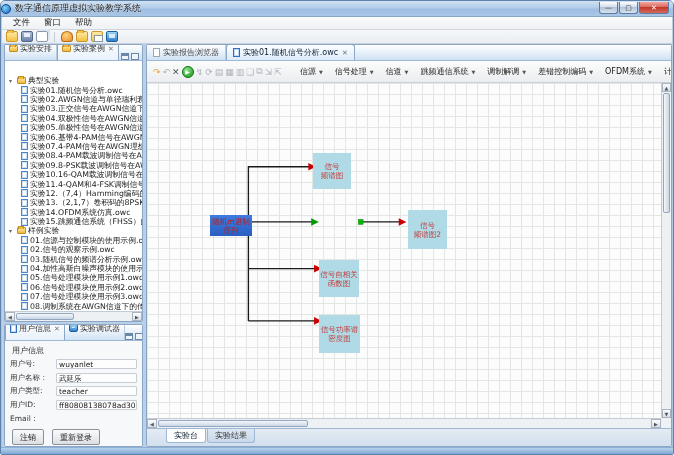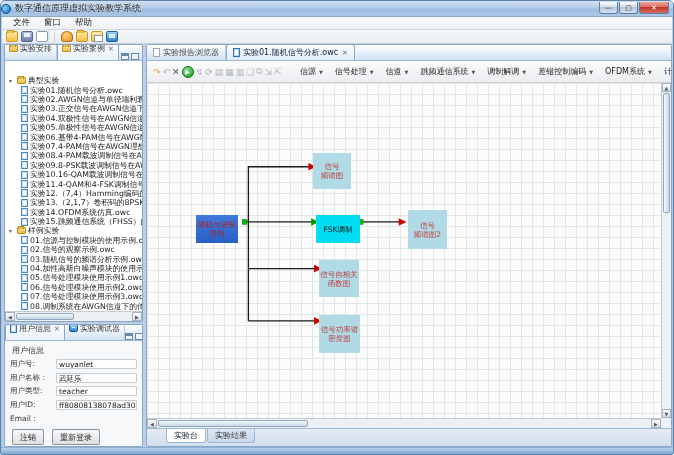--- a/index.html
+++ b/index.html
@@ -418,30 +418,27 @@
           <path d="M166,88 L158,84 L158,92 Z" fill="#cc0000"></path>
           <path d="M169,146 L161,142 L161,150 Z" fill="#009900"></path>
           <path d="M172,195 L164,191 L164,199 Z" fill="#cc0000"></path>
           <path d="M172,250 L164,246 L164,254 Z" fill="#cc0000"></path>
           <path d="M261,146 L253,142 L253,150 Z" fill="#cc0000"></path>
 
           <rect x="88.5" y="143.5" width="5" height="5" fill="#00bb00" stroke="#007700" stroke-width="0.5"></rect>
           <rect x="210.5" y="143.5" width="5" height="5" fill="#00bb00" stroke="#007700" stroke-width="0.5"></rect>
         </svg>
 
-        <div class="blk blk-src" style="left:49px;top:132px;width:42px;height:28px">
+        <div class="blk blk-src" style="left:63px;top:132px;width:42px;height:21px">
           <span>随机m进制</span>
           <span>序列</span>
         </div>
         <div class="blk blk-plot" style="left:166px;top:70px;width:38px;height:36px">
           <span>信号</span>
           <span>频谱图</span>
-        </div>
-        <div class="blk blk-mod" style="left:169px;top:132px;width:44px;height:28px">
-          <span>FSK调制</span>
         </div>
         <div class="blk blk-plot" style="left:261px;top:127px;width:39px;height:39px">
           <span>信号</span>
           <span>频谱图2</span>
         </div>
         <div class="blk blk-plot" style="left:172px;top:232px;width:41px;height:38px">
           <span>信号功率谱</span>
           <span>密度图</span>
         </div>
         <div class="blk blk-plot" style="left:172px;top:177px;width:40px;height:37px">

